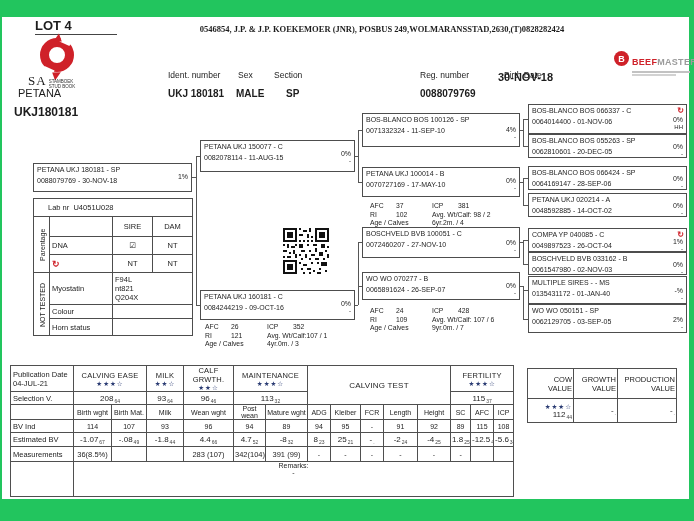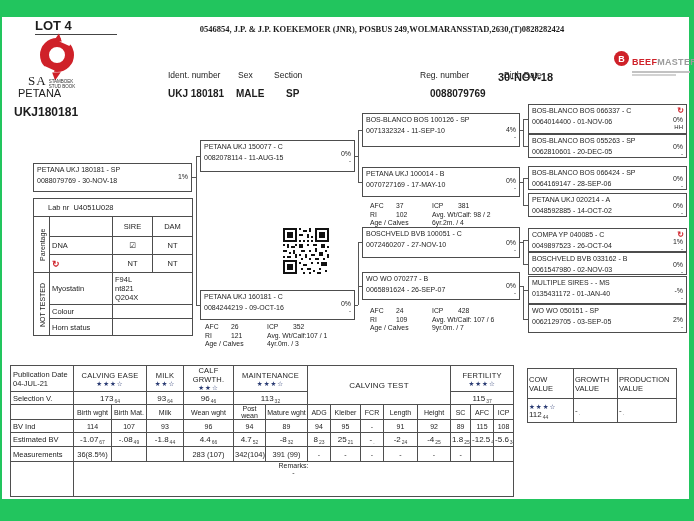--- a/index.html
+++ b/index.html
@@ -53,21 +53,21 @@
 .bvt{position:absolute;left:8px;top:348px;border-collapse:collapse;table-layout:fixed;width:503px}
 .bvt td{border:1px solid #4f4f4f;font-size:7px;text-align:center;padding:0 1px;overflow:hidden}
 .bvt .rh{text-align:left;padding-left:2px;font-size:7.5px}
 .gl{font-size:7.5px;font-weight:400;letter-spacing:.2px}
 .stars{font-size:6.5px;color:#2c3d74;letter-spacing:1px;line-height:7px}
 .bvn{font-size:8px}
 .sb{font-size:5px;color:#444;position:relative;top:2px;margin-left:1px}
 .remcell{text-align:left;vertical-align:top;padding:2px 3px;font-size:8px}
 
 .vst{position:absolute;left:525px;top:351px;border-collapse:collapse;table-layout:fixed;width:149px}
-.vst td{border:1px solid #4f4f4f;font-size:7.5px;text-align:left;vertical-align:middle;padding:1px}
+.vst td{border:1px solid #4f4f4f;font-size:7.5px;text-align:right;vertical-align:middle;padding:1px}
 .infobox{position:absolute;left:528px;top:411px;width:148px;height:59px;border:1px solid #4f4f4f;font-size:7.5px;line-height:10px;padding:3px 4px}
 .qr{position:absolute;left:281px;top:211px}
 </style>
 </head>
 <body>
 
 <div id="stage">
  <div id="sheet">
 
   <div class="lot">LOT 4</div>
@@ -100,21 +100,21 @@
   </div>
 
   <div class="fldlab" style="left:166px;top:53px">Ident. number</div>
   <div class="fldlab" style="left:236px;top:53px">Sex</div>
   <div class="fldlab" style="left:272px;top:53px">Section</div>
   <div class="fldlab" style="left:418px;top:53px">Reg. number</div>
   <div class="fldlab" style="left:502px;top:53px">Birth Date</div>
   <div class="fldval" style="left:166px;top:71px">UKJ 180181</div>
   <div class="fldval" style="left:234px;top:71px">MALE</div>
   <div class="fldval" style="left:284px;top:71px">SP</div>
-  <div class="fldval" style="left:428px;top:71px">0088079769</div>
+  <div class="fldval" style="left:418px;top:71px">0088079769</div>
   <div class="fldval" style="left:496px;top:54px;font-size:11px">30-NOV-18</div>
 
   <div>
     <div class="hl" style="left:190px;top:160px;width:4px"></div>
     <div class="vl" style="left:194px;top:139px;height:149px"></div>
     <div class="hl" style="left:194px;top:139px;width:4px"></div>
     <div class="hl" style="left:194px;top:288px;width:4px"></div>
     <div class="hl" style="left:353px;top:139px;width:3px"></div>
     <div class="vl" style="left:356px;top:113px;height:52px"></div>
     <div class="hl" style="left:356px;top:113px;width:4px"></div>
@@ -418,21 +418,21 @@
       <td colspan="5" rowspan="2">
               <div class="gl" style="font-weight:400;font-size:8px">CALVING TEST</div>
             </td>
       <td colspan="3">
               <div class="gl">FERTILITY</div>
               <div class="stars">★★★☆</div>
             </td>
     </tr>
     <tr style="height:13px">
       <td class="rh">Selection V.</td>
-      <td colspan="2"><span class="bvn">173</span><span class="sb">64</span></td>
+      <td colspan="2"><span class="bvn">208</span><span class="sb">64</span></td>
       <td><span class="bvn">93</span><span class="sb">64</span></td>
       <td><span class="bvn">96</span><span class="sb">46</span></td>
       <td colspan="2"><span class="bvn">113</span><span class="sb">32</span></td>
       <td colspan="3"><span class="bvn">115</span><span class="sb">37</span></td>
     </tr>
     <tr style="height:13px">
       <td class="rh"></td>
       <td>Birth wght</td>
       <td>Birth Mat.</td>
       <td>Milk</td>

